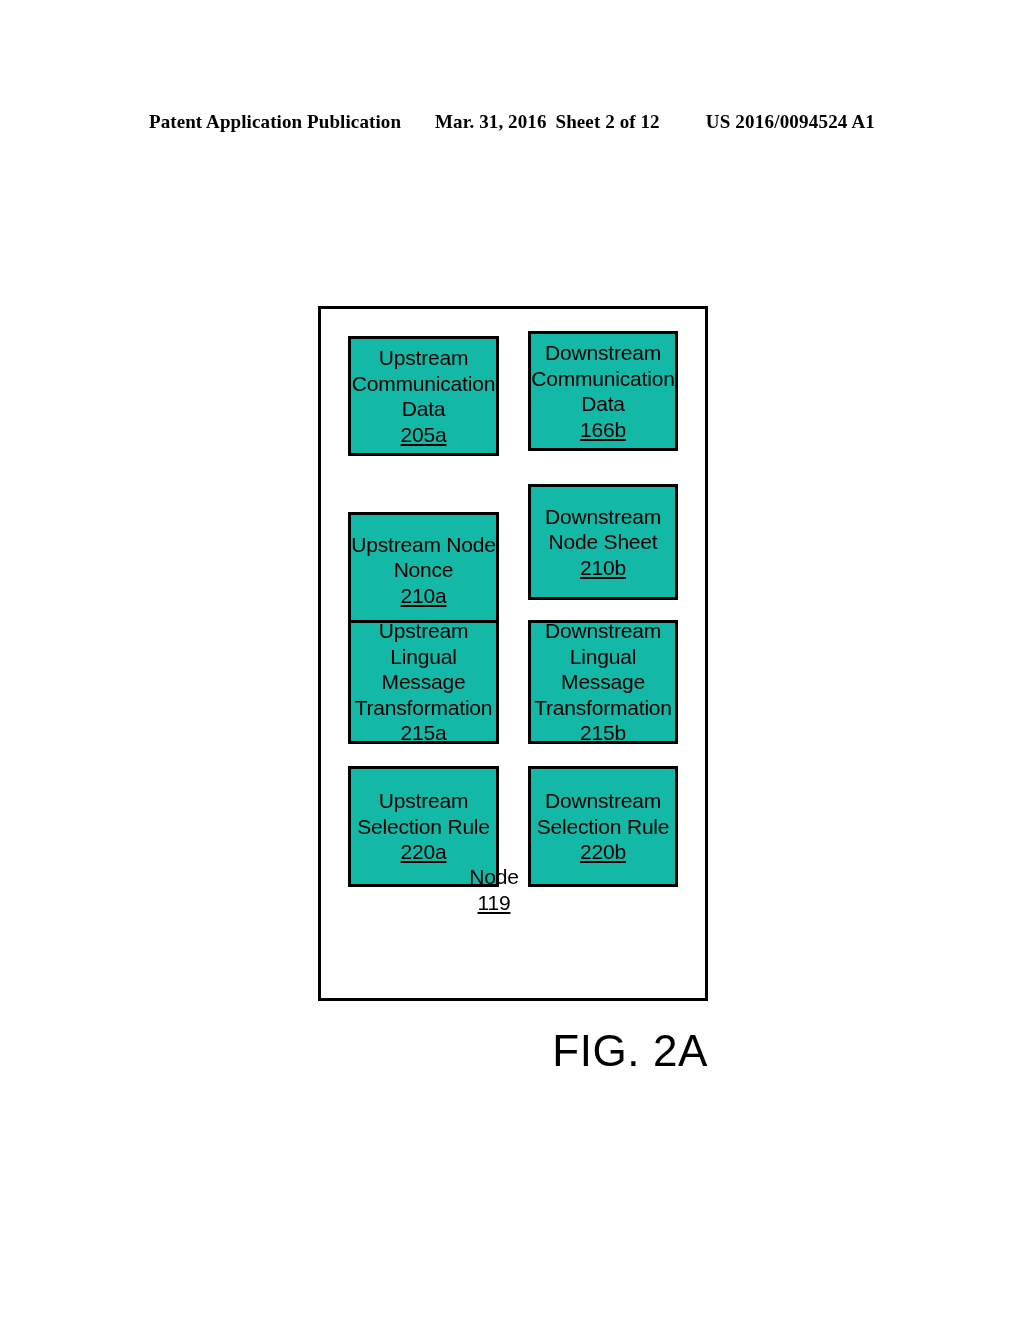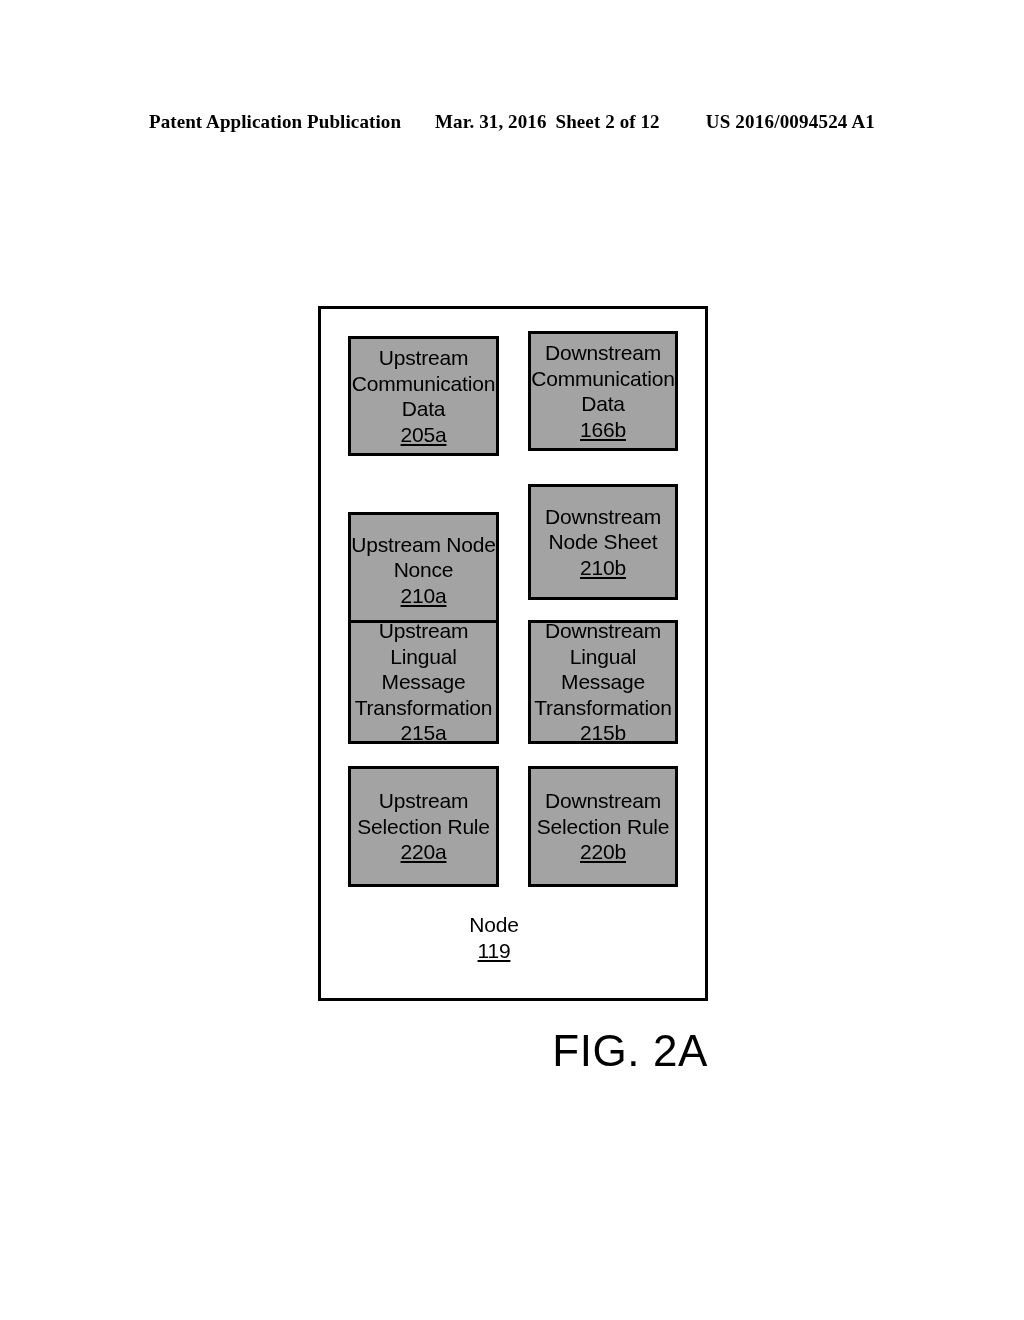--- a/index.html
+++ b/index.html
@@ -58,21 +58,21 @@
     border: 3px solid #000;
     box-sizing: border-box;
     background: #ffffff;
   }
 
   
   .comp {
     position: absolute;
     border: 3px solid #000;
     box-sizing: border-box;
-    background: #a3a3a3;
+    background: #14b8a6;
     display: flex;
     flex-direction: column;
     align-items: center;
     justify-content: center;
     text-align: center;
     font-size: 21px;
     line-height: 25.5px;
     letter-spacing: -0.2px;
   }
   .comp .line { display: block; white-space: nowrap; }
@@ -88,21 +88,21 @@
   .comp-215a { left: 348px; top: 620px; width: 151px; height: 124px; }
   .comp-215b { left: 528px; top: 620px; width: 150px; height: 124px; }
   
   .comp-220a { left: 348px; top: 766px; width: 151px; height: 121px; }
   .comp-220b { left: 528px; top: 766px; width: 150px; height: 121px; }
 
   
   .node-label {
     position: absolute;
     left: 318px;
-    top: 912px;
+    top: 864px;
     width: 352px;
     text-align: center;
     font-size: 21px;
     line-height: 25.5px;
     letter-spacing: -0.2px;
   }
   .node-label .ref { text-decoration: underline; text-underline-offset: 2px; }
 
   
   .fig-caption {

